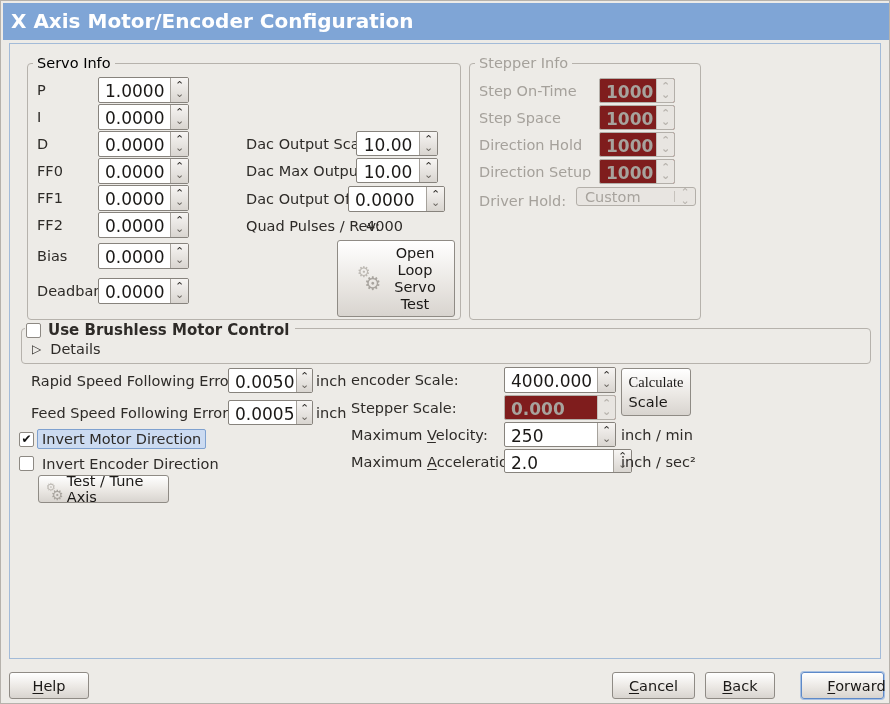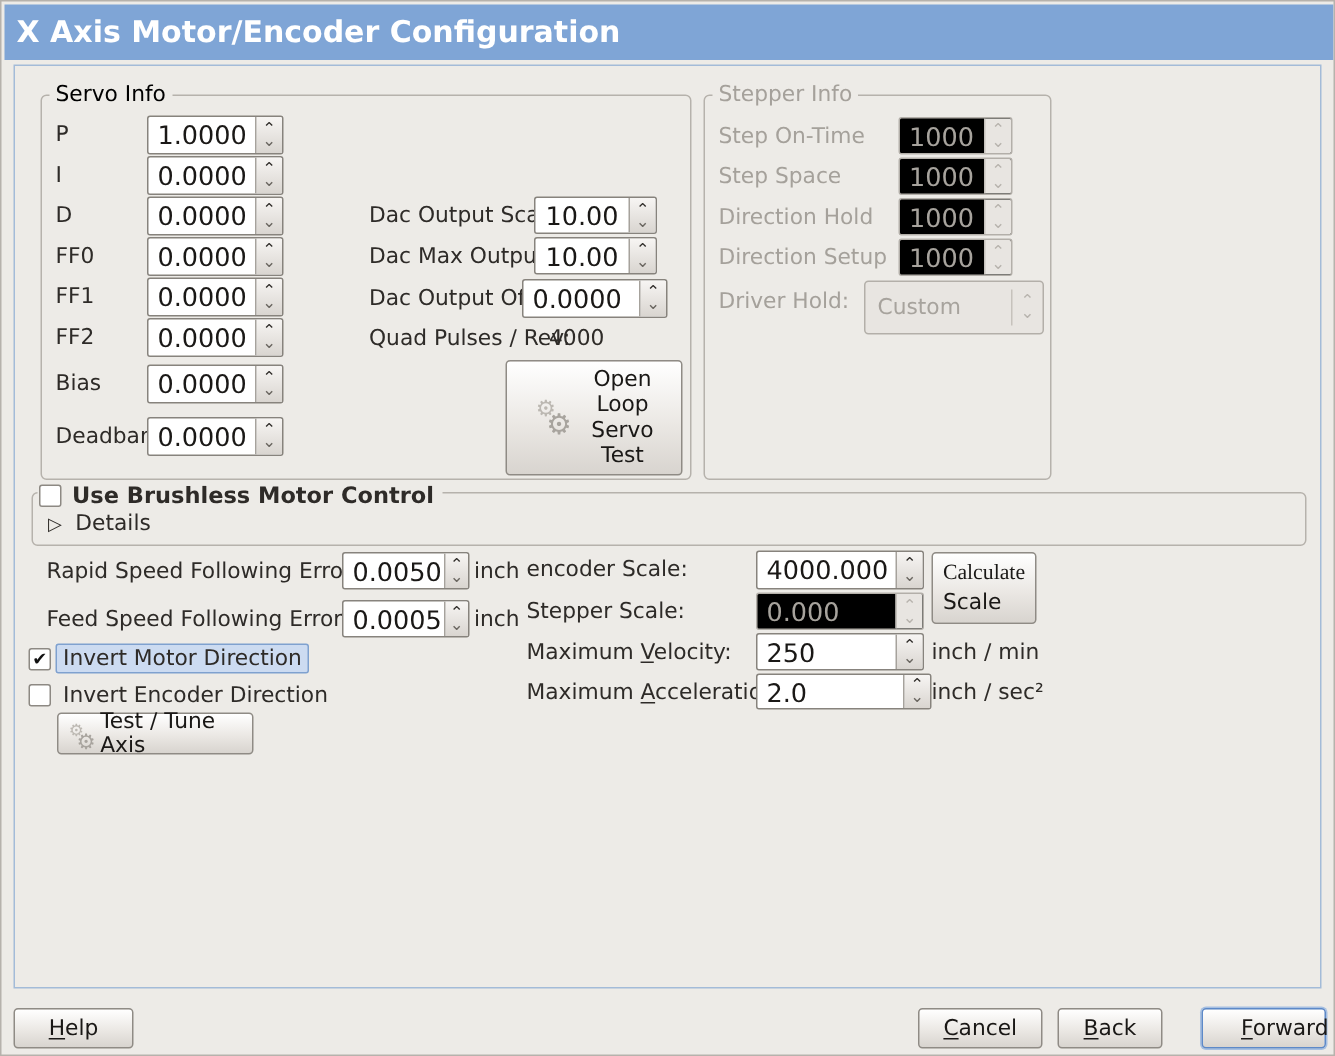--- a/index.html
+++ b/index.html
@@ -14,21 +14,21 @@
   .lbl{font-size:14.5px;color:#2e2b28;white-space:nowrap;}
   .dim{color:#a5a19b;}
   .bold{font-weight:bold;}
   .spin{display:flex;background:#fff;border:1px solid #87837d;border-radius:2px;overflow:hidden;box-sizing:border-box;}
   .entry{flex:1;font-size:17px;color:#1a1816;padding:3px 6px 0 6px;white-space:nowrap;overflow:hidden;}
   .center{text-align:center;}
   .spinbtn{width:17px;border-left:1px solid #a6a29c;background:linear-gradient(#f7f5f3,#d9d5d0);
            display:flex;flex-direction:column;justify-content:center;align-items:center;color:#2e2b28;}
   .ar{font-style:normal;font-size:11px;line-height:8px;height:8px;display:block;}
   .dn{color:#6a6660;}
-  .dis{background:#000000;border-color:#b3afa9;}
+  .dis{background:#7f1d1d;border-color:#b3afa9;font-weight:bold;}
   .dis .entry{color:#a7a39d;}
   .dis .spinbtn{background:#e8e5e1;border-left-color:#c6c2bc;color:#b3afa9;}
   .dis .ar,.dis .dn{color:#b7b3ad;}
   .btn{background:linear-gradient(#ffffff,#ebe8e4 55%,#d8d4cf);border:1px solid #8f8b85;border-radius:3px;
        font-size:14.5px;color:#1a1816;display:flex;align-items:center;justify-content:center;box-sizing:border-box;}
   .btn-focus{border:1px solid #5d89c8;box-shadow:0 0 0 1px #a7c0e2;}
   .cb{width:13px;height:13px;background:#fff;border:1px solid #8d8983;border-radius:2px;
       font-size:12px;line-height:12px;text-align:center;color:#111;box-sizing:content-box;}
   .u{text-decoration:underline;text-underline-offset:2px;}
   .gears{position:relative;width:30px;height:32px;display:inline-block;}
@@ -205,21 +205,21 @@
   <span class="abs lbl dim" style="left:478px;top:163px;">Direction Setup</span>
   <div class="abs spin dis" style="left:598px;top:158px;width:76px;height:25px;">
     <span class="entry">1000</span>
     <span class="spinbtn">
         <i class="ar">⌃</i>
         <i class="ar dn">⌄</i>
       </span>
   </div>
 
   <span class="abs lbl dim" style="left:478px;top:192px;">Driver Hold:</span>
-  <div class="abs combo" style="left:575px;top:186px;width:120px;height:36px;">
+  <div class="abs combo" style="left:575px;top:186px;width:120px;height:19px;">
     <span class="ctext">Custom</span>
     <span class="cdiv"></span>
     <span class="carr">
         <i class="ar">⌃</i>
         <i class="ar">⌄</i>
       </span>
   </div>
 
   <div class="abs frame" style="left:20px;top:327px;width:848px;height:34px;"></div>
   <span class="abs" style="left:24px;top:320px;background:#edebe7;padding:0 6px 0 1px;display:flex;align-items:center;gap:7px;">
@@ -279,21 +279,21 @@
   <div class="abs spin" style="left:503px;top:421px;width:112px;height:25px;">
     <span class="entry">250</span>
     <span class="spinbtn">
         <i class="ar">⌃</i>
         <i class="ar dn">⌄</i>
       </span>
   </div>
   <span class="abs lbl" style="left:620px;top:426px;">inch / min</span>
 
   <span class="abs lbl" style="left:350px;top:453px;"><span>Maximum </span><span class="u">A</span><span>cceleration:</span></span>
-  <div class="abs spin" style="left:503px;top:448px;width:117px;height:24px;">
+  <div class="abs spin" style="left:503px;top:448px;width:128px;height:24px;">
     <span class="entry">2.0</span>
     <span class="spinbtn">
         <i class="ar">⌃</i>
         <i class="ar dn">⌄</i>
       </span>
   </div>
   <span class="abs lbl" style="left:620px;top:453px;">inch / sec²</span>
 
   <span class="abs cb" style="left:18px;top:431px;"><span>✔</span></span>
   <span class="abs lbl hl" style="left:36px;top:428px;">Invert Motor Direction</span>

